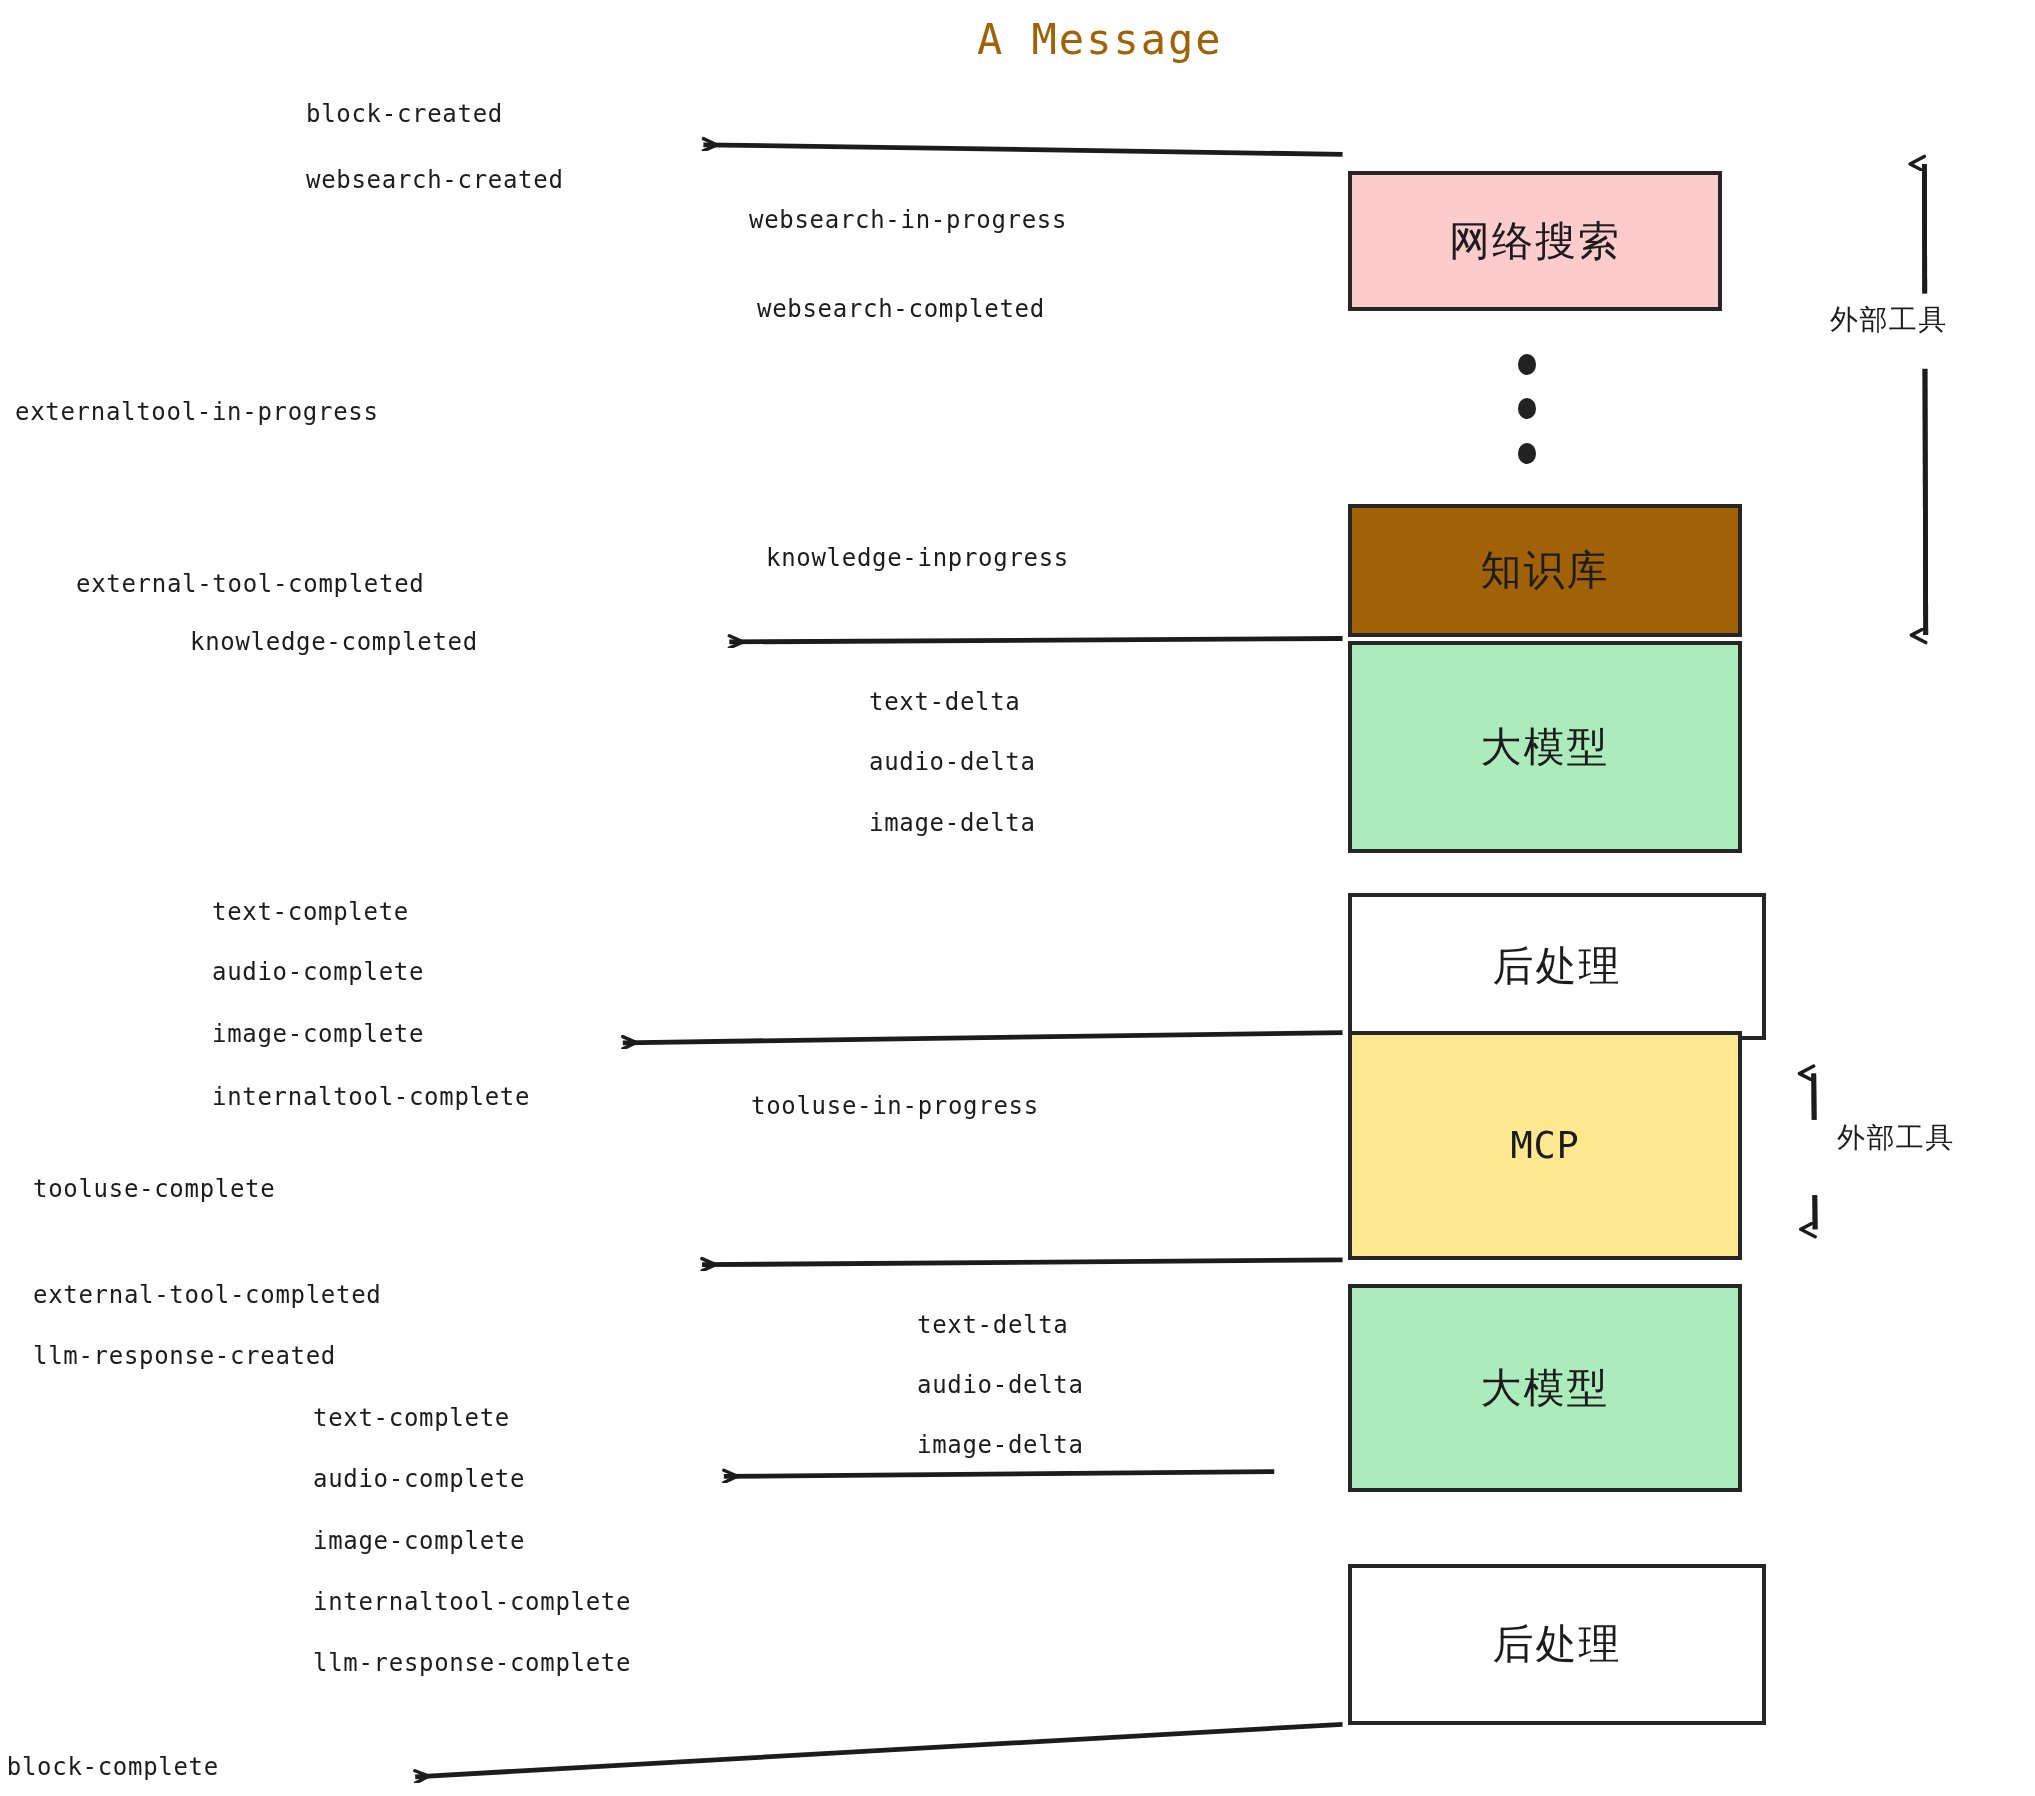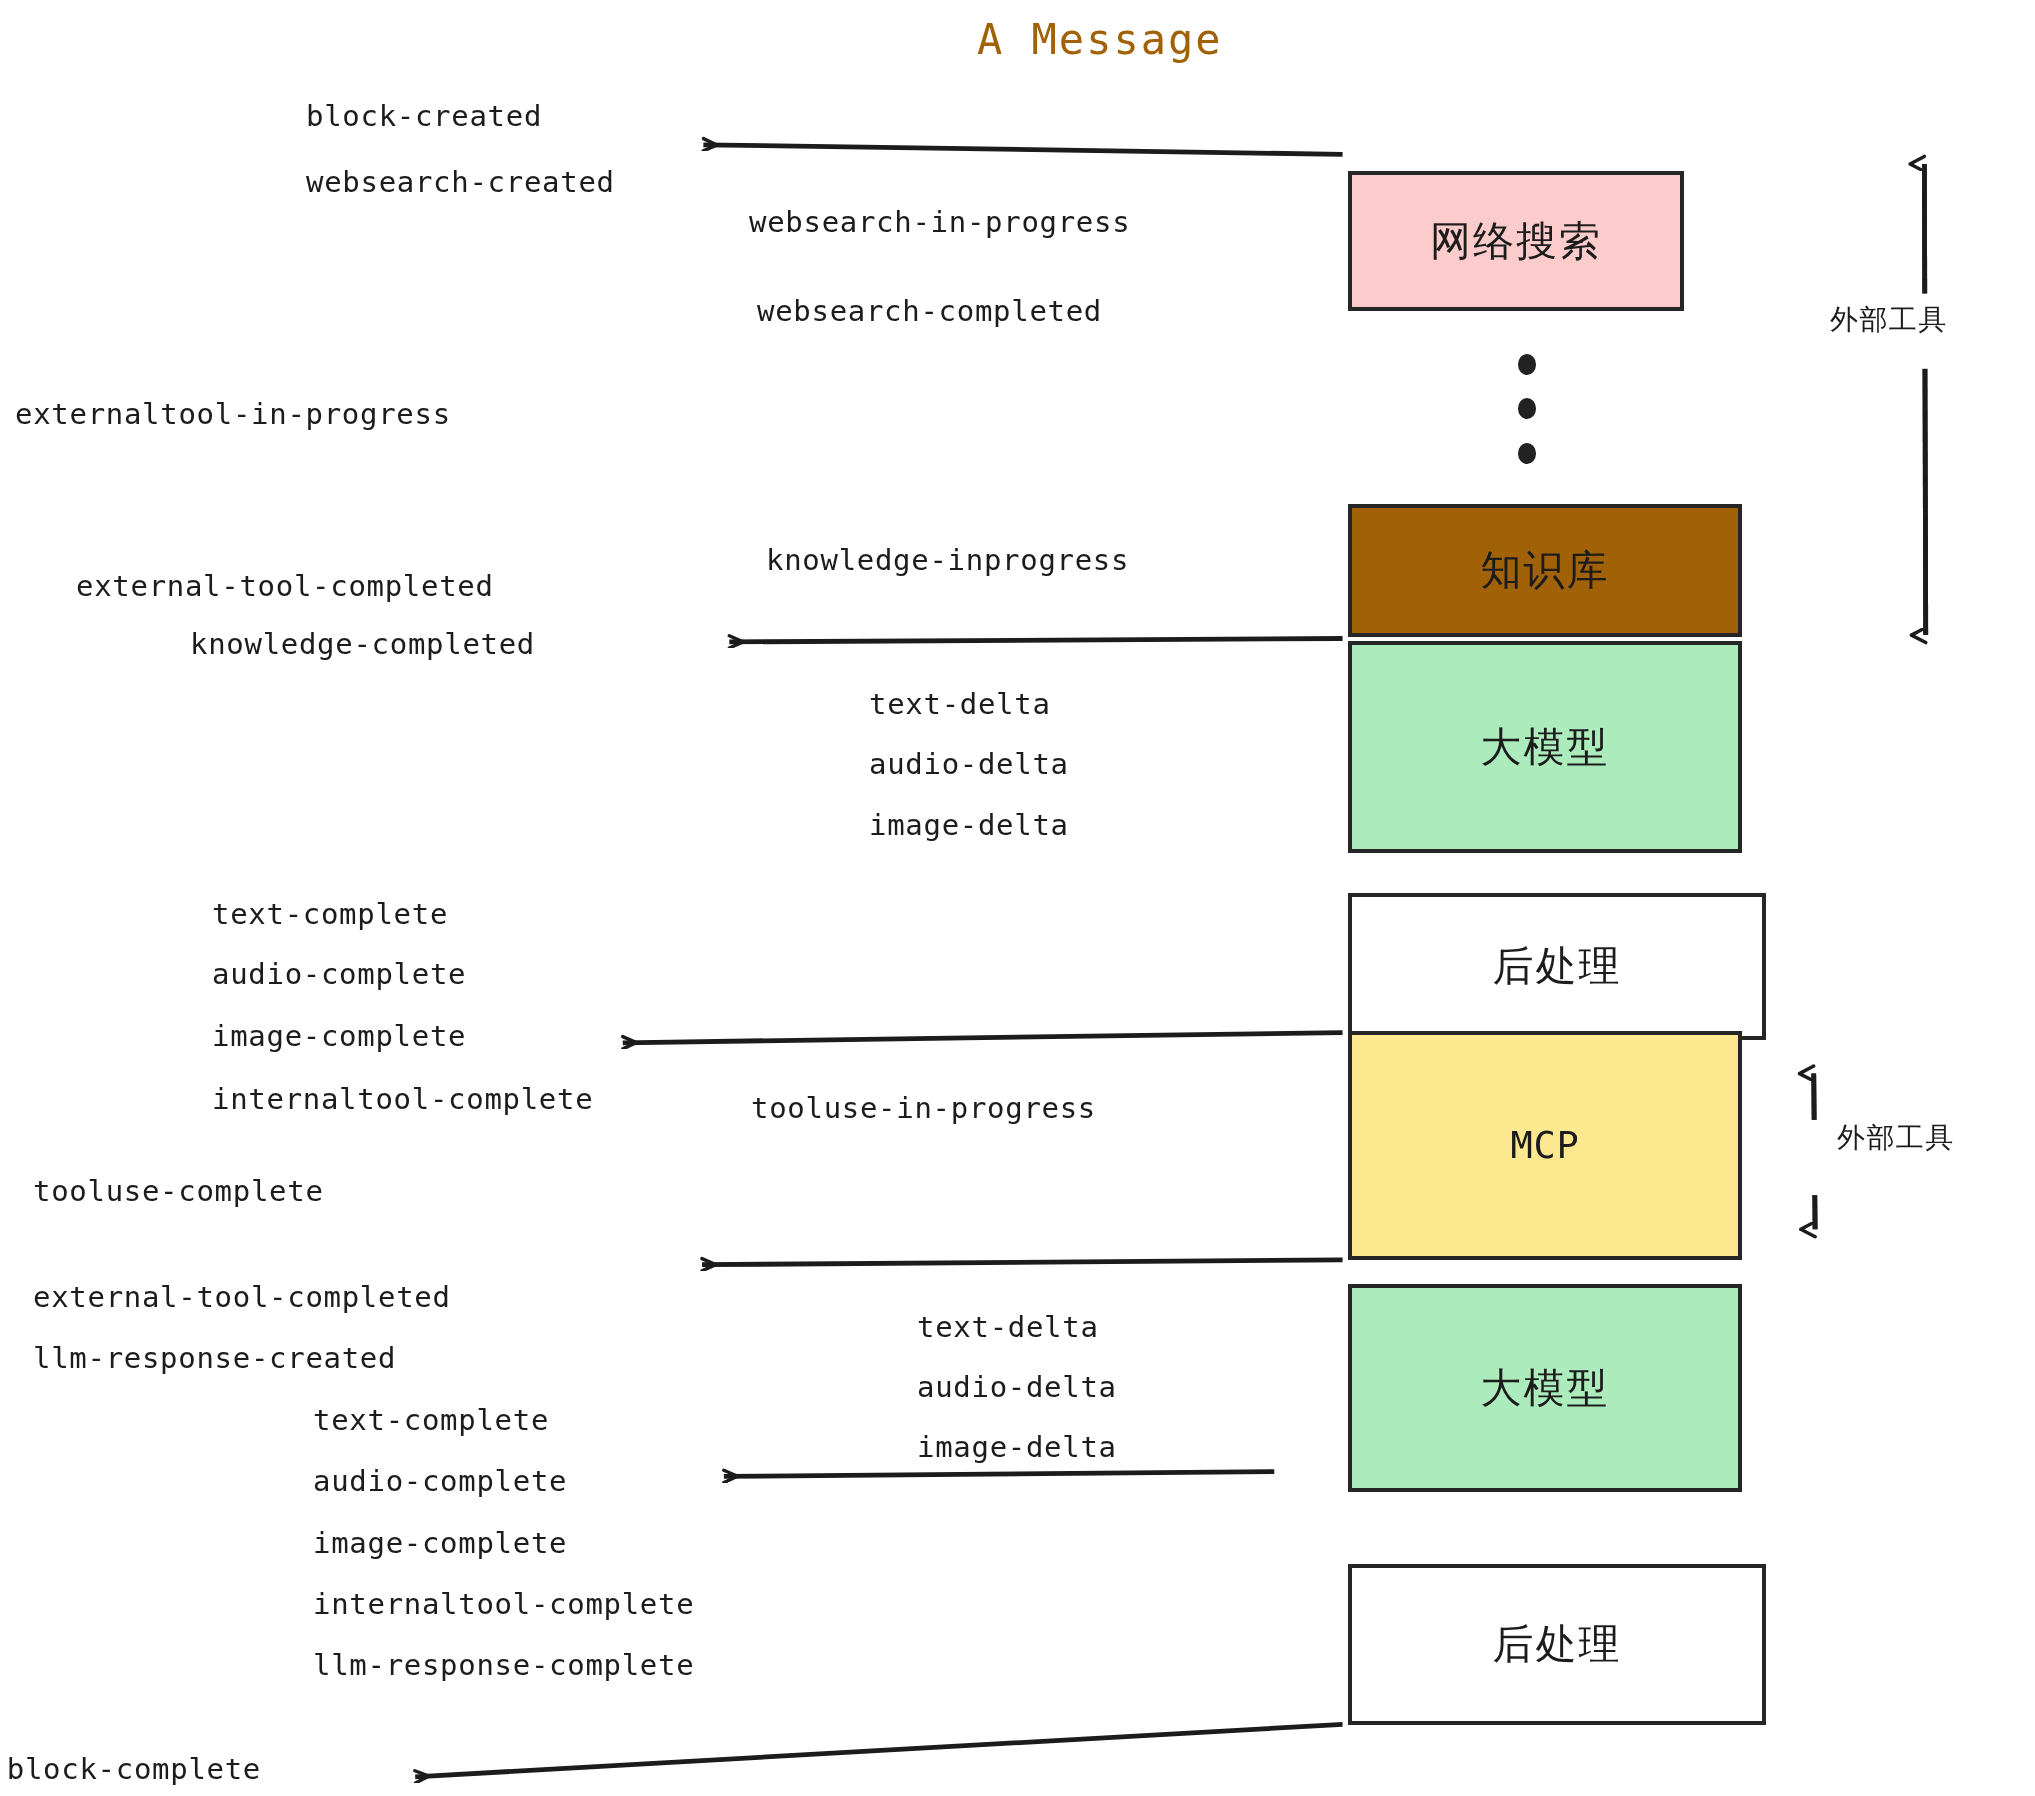--- a/index.html
+++ b/index.html
@@ -13,21 +13,21 @@
     height: 1796px;
     background: #ffffff;
     overflow: hidden;
     font-family: "DejaVu Sans Mono", "Liberation Mono", monospace;
   }
   .evt {
     position: absolute;
     white-space: nowrap;
     color: #1c1c1c;
     font-family: "DejaVu Sans Mono", "Liberation Mono", monospace;
-    font-size: 29px;
+    font-size: 24px;
     letter-spacing: 0.7px;
     line-height: 1;
   }
   .title {
     position: absolute;
     white-space: nowrap;
     color: #a16207;
     font-family: "DejaVu Sans Mono", "Liberation Mono", monospace;
     font-size: 42px;
     letter-spacing: 2px;
@@ -125,21 +125,21 @@
 
     <g>
       <path d="M2658,1800 L2656,1572" fill="none" stroke="#1c1c1c" stroke-width="7" marker-end="url(#ahu)"></path>
       <path d="M2656,1572 L2658,1800" fill="none" stroke="#1c1c1c" stroke-width="7" marker-end="url(#ahd)"></path>
       <rect x="2600" y="1640" width="120" height="110" fill="#ffffff"></rect>
     </g>
   </svg>
 
   <div class="title" style="left:977px; top:19px;">A Message</div>
 
-  <div class="node" style="left:1348px; top:171px; width:336px; height:140px; background:#FCCBCB;">
+  <div class="node" style="left:1348px; top:171px; width:374px; height:140px; background:#FCCBCB;">
     <span>网络搜索</span>
   </div>
 
   <div class="dot" style="left:1518px; top:354px;"></div>
   <div class="dot" style="left:1518px; top:398px;"></div>
   <div class="dot" style="left:1518px; top:443px;"></div>
 
   <div class="node" style="left:1348px; top:504px; width:394px; height:133px; background:#a16207;">
     <span>知识库</span>
   </div>

